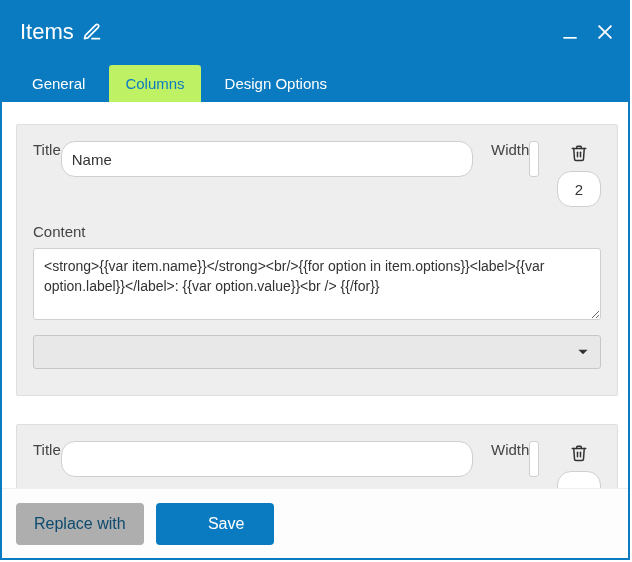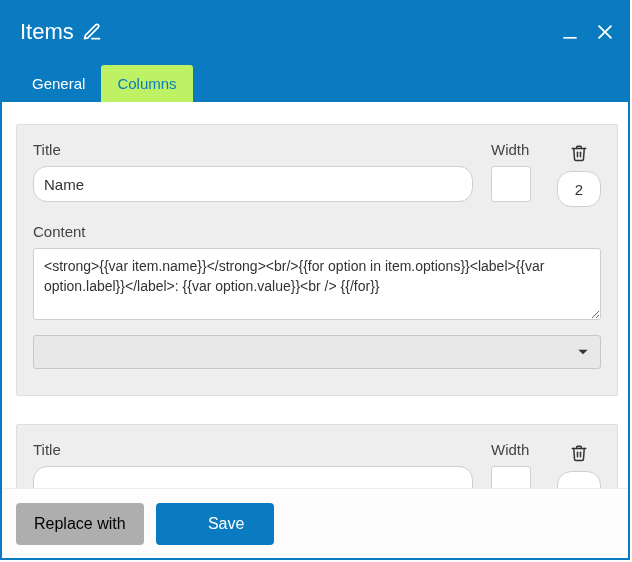--- a/index.html
+++ b/index.html
@@ -4,47 +4,47 @@
   <style>
     * { box-sizing: border-box; margin: 0; padding: 0; }
     html, body { width: 632px; height: 562px; font-family: "Segoe UI", Arial, sans-serif; font-size: 14px; color: #333; background: #fff; overflow: hidden; }
     .window { width: 630px; height: 560px; border: 2px solid #0b7bc1; display: flex; flex-direction: column; background: #fff; }
     
     .titlebar { background: #0b7bc1; color: #fff; height: 60px; display: flex; padding: 0 12px 0 18px; }
     .titlebar .title { font-size: 22px; font-weight: 400; display: flex; align-items: center; gap: 8px; }
     .win-controls { margin-left: auto; display: flex; align-items: center; gap: 14px; }
     .win-btn { cursor: pointer; display:flex; align-items:center; justify-content:center; }
     
-    .tabbar { background: #0b7bc1; display: flex; padding-left: 14px; height: 40px; align-items: flex-end; }
+    .tabbar { background: #0b7bc1; display: flex; padding-left: 14px; height: 40px; align-items: flex-end; gap: 8px; }
     .tab { padding: 10px 16px 10px 16px; color: #ffffff; font-size: 15px; cursor: pointer; border-top-left-radius: 3px; border-top-right-radius: 3px; }
     .tab.active { background: #bef264; color: #0b7bc1; }
     
     .content-wrap { flex: 1; background: #ffffff; position: relative; overflow: hidden; }
     .content-scroll { height: 100%; overflow-y: scroll; overflow-x: auto; padding: 22px 10px 10px 14px; }
     .content-scroll::-webkit-scrollbar { width: 16px; }
     .content-scroll::-webkit-scrollbar-track { background: #f0f0f0; }
     .content-scroll::-webkit-scrollbar-thumb { background: #c8c8c8; border-radius: 0; }
     .panel { background: #eeeeee; border: 1px solid #dedede; border-radius: 2px; padding: 16px 16px 26px 16px; margin-bottom: 28px; }
     .row1 { display: flex; align-items: flex-start; gap: 18px; }
-    .col-title { flex: 1; display:flex; flex-direction:column; }
-    .col-width { width: 48px; display:flex; flex-direction:column; }
+    .col-title { flex: 1; display:flex; flex-direction:row; }
+    .col-width { width: 48px; display:flex; flex-direction:row; }
     .col-del { width: 44px; display:flex; flex-direction:column; align-items:center; }
     .lbl { font-size: 15px; color: #444; margin-bottom: 8px; }
     .del-icon-wrap { height: 22px; margin-bottom: 8px; display:flex; align-items:flex-end; justify-content:center; cursor:pointer; }
     input.text, .numbox { border: 1px solid #cfcfcf; border-radius: 14px; background:#fff; height: 36px; padding: 0 10px; font-size: 15px; color:#333; font-family: inherit; }
     input.text { width: 100%; }
     .numbox { width: 44px; text-align:center; }
     .widthbox-empty { border: 1px solid #cfcfcf; border-radius: 3px; background:#fff; height: 36px; width: 40px; }
     .lbl2 { font-size: 15px; color:#444; margin-top: 16px; margin-bottom: 8px; }
     textarea.contentbox { width: 100%; height: 72px; border: 1px solid #cfcfcf; border-radius: 3px; background:#fff; padding: 8px 10px; font-size: 14px; font-family: inherit; color:#333; resize: vertical; line-height: 1.4; }
     .selectbox { margin-top: 12px; height: 34px; border: 1px solid #c7c7c7; background: #e8e8e8; border-radius: 3px; display:flex; align-items:center; justify-content:flex-end; padding: 0 10px; cursor:pointer; }
     
     .footer { background: #fdfdfd; height: 70px; display:flex; align-items:center; padding: 0 14px; gap: 12px; border-top: 1px solid #eee; }
     .btn { height: 42px; border: none; border-radius: 4px; font-size: 16px; cursor:pointer; font-family: inherit; }
-    .btn-replace { background: #aeaeae; color:#000000; padding: 0 18px; }
+    .btn-replace { background: #aeaeae; color:#0c4a6e; padding: 0 18px; }
     .btn-close { background: #aeaeae; color:#fff; width: 118px; margin-left:auto; }
     .btn-save { background: #0b7bc1; color:#fff; width: 118px; font-weight:500;padding-left:23px; }
     svg { display:block; }
     ::placeholder { color: #aaa; }
   </style>
 </head>
 <body>
 
 <div class="window">
 
@@ -69,20 +69,21 @@
             <line x1="5" y1="5" x2="19" y2="19"></line>
             <line x1="19" y1="5" x2="5" y2="19"></line>
           </svg>
       </span>
     </div>
   </div>
 
   <div class="tabbar">
     <div class="tab">General</div>
     <div class="tab active">Columns</div>
+    <div class="tab">Design Options</div>
   </div>
 
   <div class="content-wrap">
     <div class="content-scroll">
 
       <div class="panel">
         <div class="row1">
           <div class="col-title">
             <div class="lbl">Title</div>
             <input class="text" type="text" value="Name" style="">

